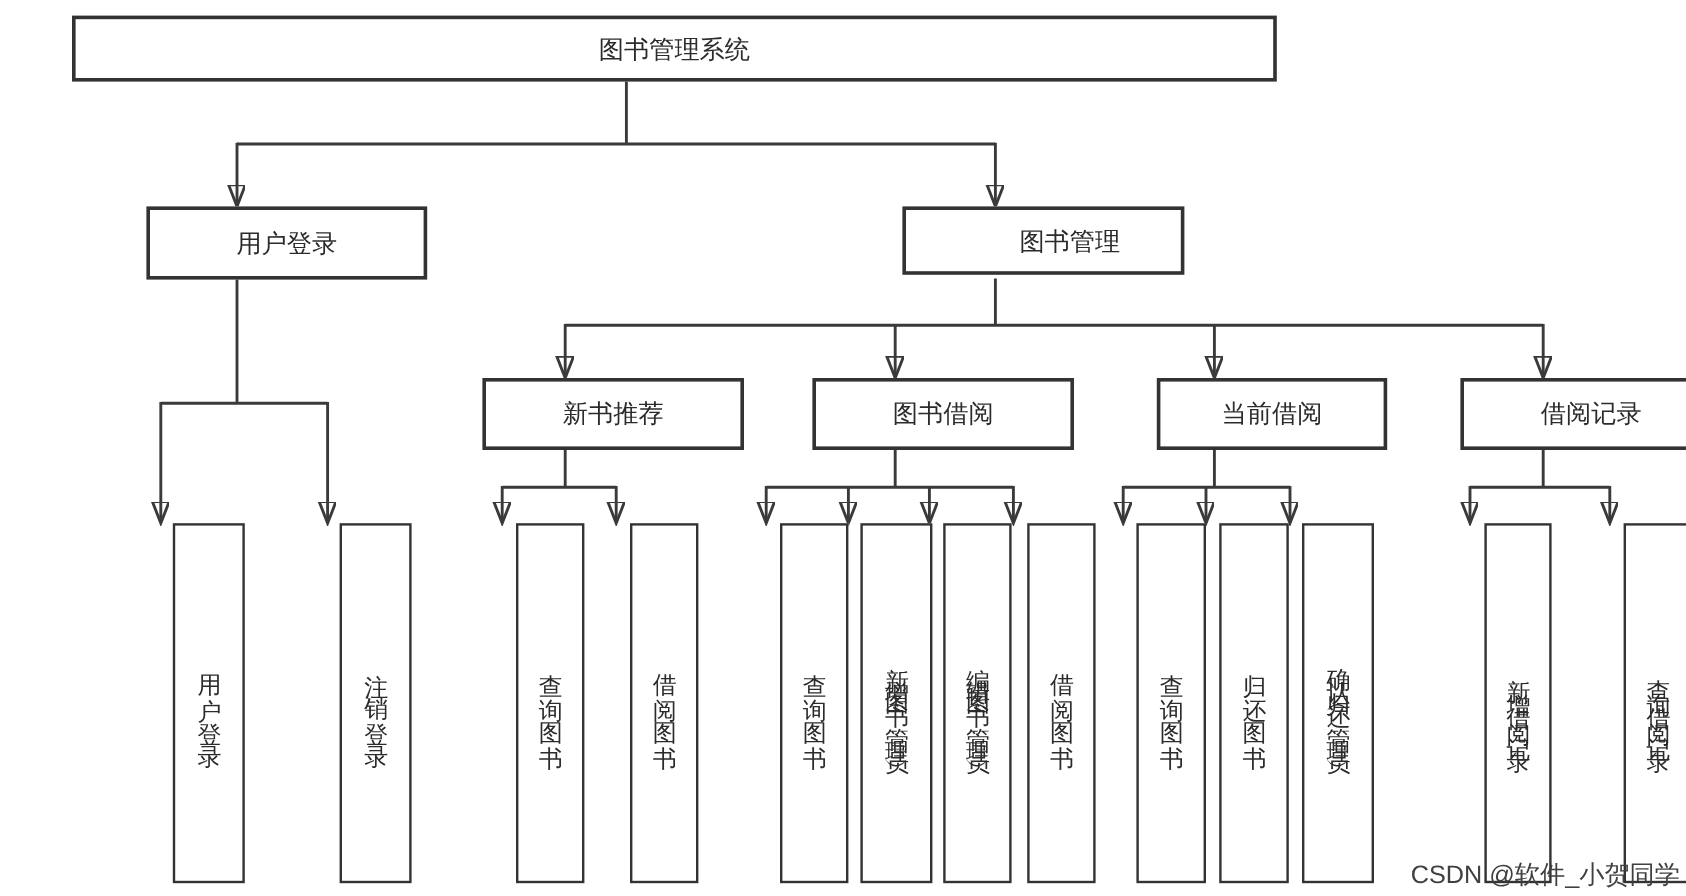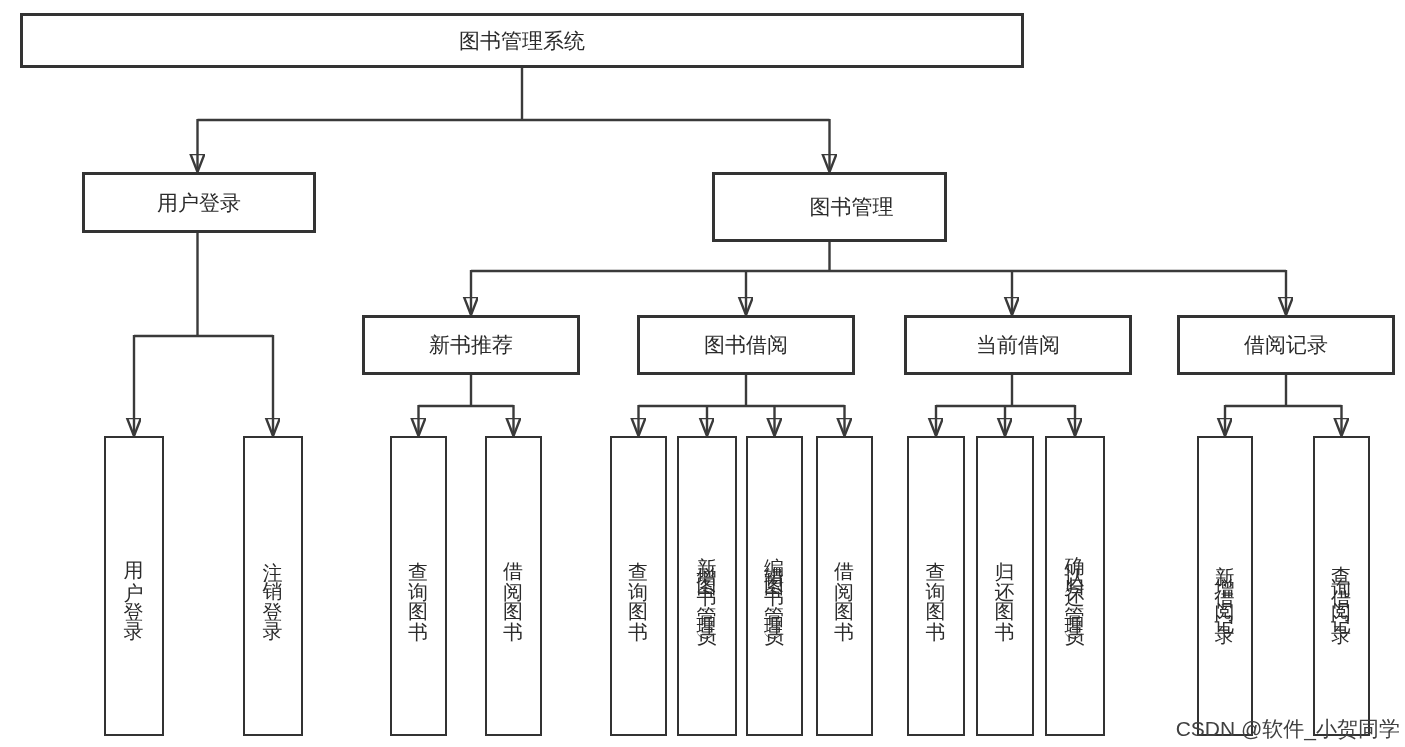--- a/index.html
+++ b/index.html
@@ -15,20 +15,21 @@
   .box{
     position:absolute;
     background:#ffffff;
     border:3px solid #333333;
     box-sizing:border-box;
     display:flex;align-items:center;justify-content:center;
     color:#2b2b2b;
     font-size:21px;
     text-align:center;
     z-index:2;
+    margin-left:40px;
   }
   .leaf{
     border-width:2px;
     font-size:20px;
   }
   .vtext{
     writing-mode:vertical-rl;
     line-height:1;
     white-space:nowrap;
   }
@@ -86,31 +87,31 @@
     <path d="M1341.5,405 V435" marker-end="url(#ah)"></path>
   </svg>
 
   <div class="box" style="left:20px;top:13px;width:1004px;height:55px;">
     <span>图书管理系统</span>
   </div>
 
   <div class="box" style="left:82px;top:172px;width:234px;height:61px;">
     <span>用户登录</span>
   </div>
-  <div class="box" style="left:712px;top:172px;width:235px;height:70px;padding-left:44px;">
+  <div class="box" style="left:712px;top:172px;width:235px;height:57px;padding-left:44px;">
     <span>图书管理</span>
   </div>
 
   <div class="box" style="left:362px;top:315px;width:218px;height:60px;">
     <span>新书推荐</span>
   </div>
   <div class="box" style="left:637px;top:315px;width:218px;height:60px;">
     <span>图书借阅</span>
   </div>
-  <div class="box" style="left:904px;top:315px;width:228px;height:60px;">
+  <div class="box" style="left:924px;top:315px;width:192px;height:60px;">
     <span>当前借阅</span>
   </div>
   <div class="box" style="left:1177px;top:315px;width:218px;height:60px;justify-content:center;">
     <span>借阅记录</span>
   </div>
 
   <div class="box leaf" style="left:104px;top:436px;width:60px;height:300px;">
     <span class="vtext" style="letter-spacing: 20px;">用户登录</span>
   </div>
   <div class="box leaf" style="left:243px;top:436px;width:60px;height:300px;">

